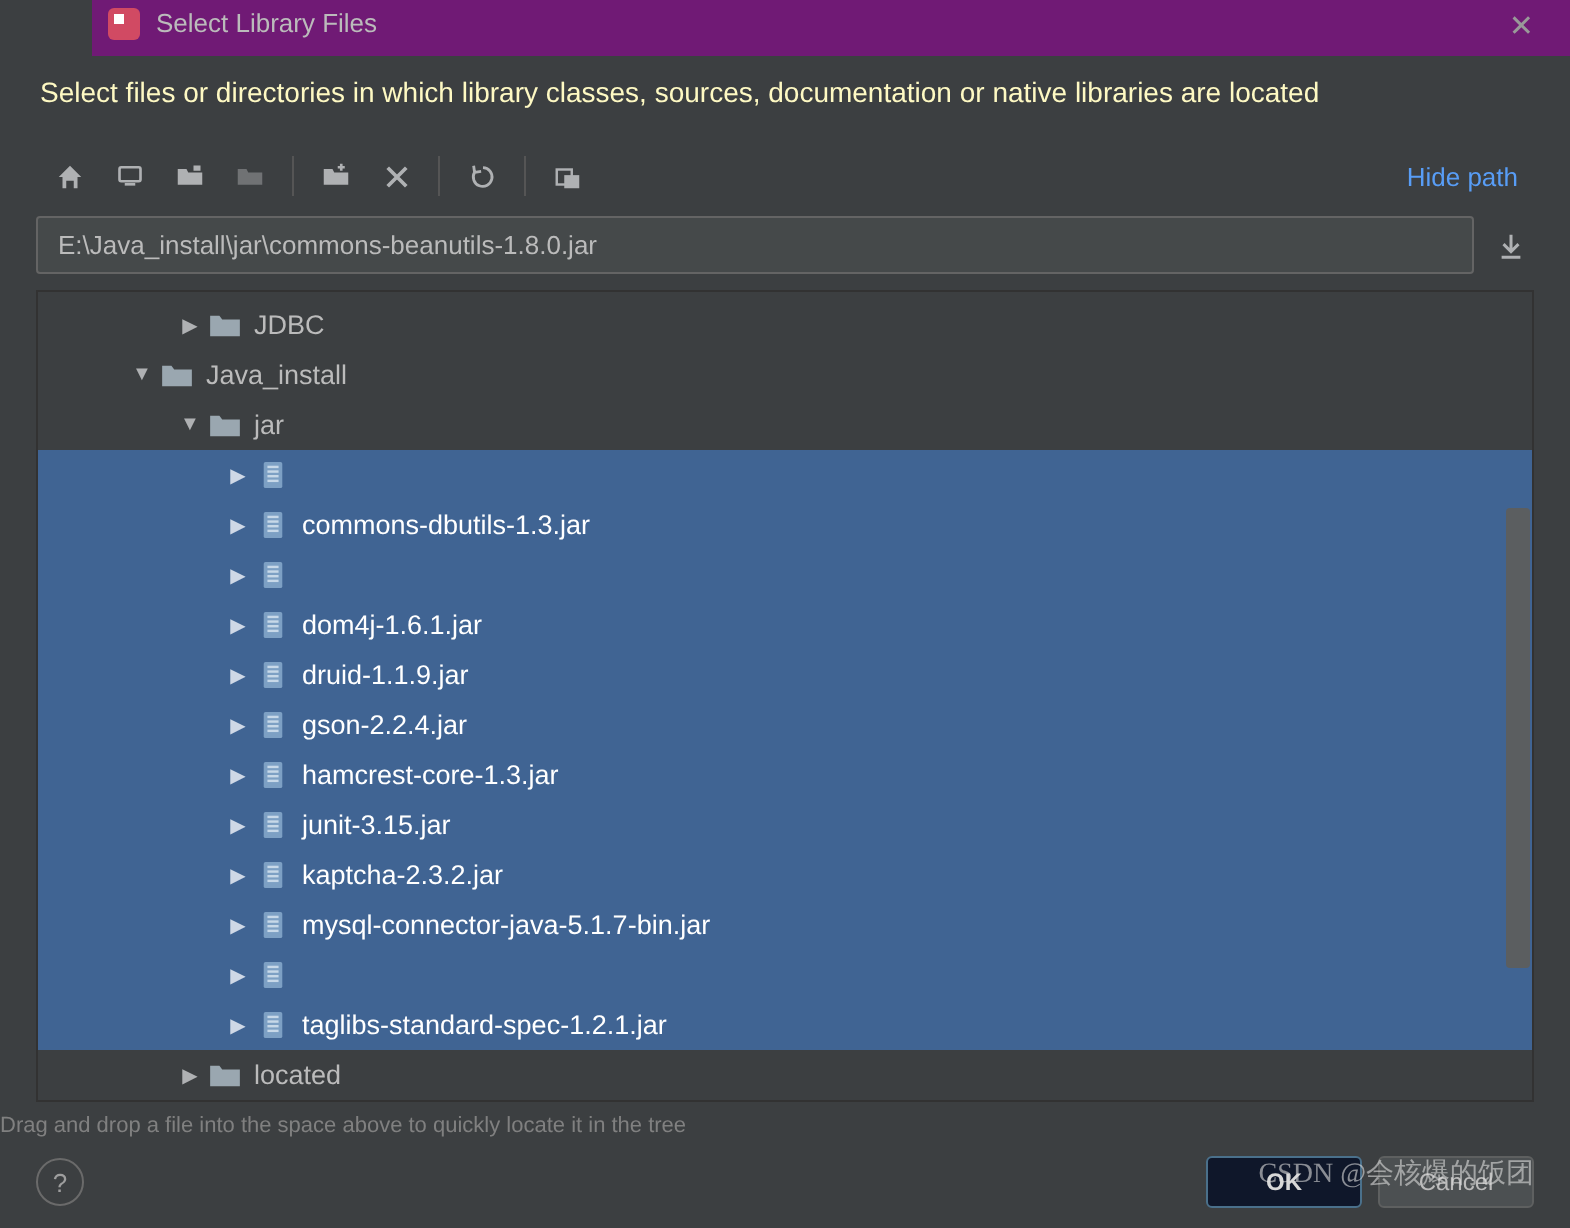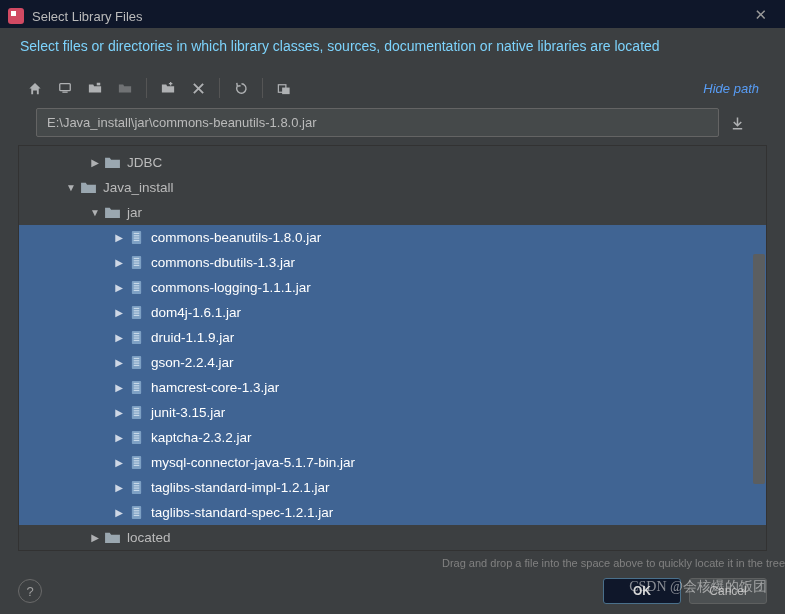--- a/index.html
+++ b/index.html
@@ -7,24 +7,25 @@
       font-family: "Segoe UI", Arial, sans-serif;
       background: #3c3f41;
       color: #bbbbbb;
       width: 785px;
       height: 614px;
       overflow: hidden;
       position: relative;
     }
     .titlebar {
       display: flex;
-      align-items: flex-end;
+      align-items: flex-start;
       padding: 4px 8px;
       height: 28px;
-      background: #0f172a;
+      background: #701a75;
+      margin-left: 46px;
     }
     .titlebar .app-icon {
       width: 16px; height: 16px;
       margin-right: 8px;
       display: inline-flex;
       align-items: center;
       justify-content: center;
     }
     .titlebar .title {
       color: #bbbbbb;
@@ -33,21 +34,21 @@
     }
     .titlebar .close {
       color: #999;
       font-size: 15px;
       cursor: pointer;
       padding: 0 10px;
     }
     .subtitle {
       padding: 10px 20px 14px 20px;
       font-size: 14px;
-      color: #7dd3fc;
+      color: #fef9c3;
     }
     .toolbar {
       display: flex;
       align-items: center;
       padding: 6px 20px;
       gap: 0;
     }
     .tb-btn {
       width: 30px;
       height: 28px;
@@ -58,32 +59,31 @@
       color: #afb1b3;
     }
     .tb-btn.disabled { opacity: 0.45; cursor: default; }
     .tb-sep {
       width: 1px; height: 20px;
       background: #555;
       margin: 0 6px;
     }
     .toolbar-right {
       margin-left: auto;
-      font-style: italic;
     }
     .link-blue {
       color: #589df6;
       font-size: 13px;
       cursor: pointer;
       padding: 4px 6px;
     }
     .path-row {
       display: flex;
       align-items: center;
-      padding: 0 36px;
+      padding: 0 18px;
       gap: 6px;
     }
     .path-input {
       flex: 1;
       background: #45494a;
       border: 1px solid #646464;
       color: #bbbbbb;
       padding: 6px 10px;
       font-size: 13px;
       font-family: inherit;
@@ -131,21 +131,21 @@
       color: #afb1b3;
     }
     .tree-row.selected .tree-arrow { color: #cfd8e6; }
     .tree-icon {
       width: 18px;
       display: inline-flex;
       justify-content: center;
       margin-right: 6px;
     }
     .hint {
-      text-align: right;
+      text-align: left;
       font-size: 11px;
       color: #808080;
       padding: 6px 0;
     }
     .footer {
       position: absolute;
       bottom: 0; left: 0; right: 0;
       display: flex;
       align-items: center;
       padding: 8px 18px 10px 18px;
@@ -319,21 +319,20 @@
         <span class="tree-arrow">▶</span>
         <span class="tree-icon">
           <svg width="13" height="15" viewBox="0 0 14 16">
             <rect x="2" y="1" width="10" height="14" rx="1" fill="#7da0c4"></rect>
             <rect x="4" y="3" width="6" height="1.3" fill="#c7d8e8"></rect>
             <rect x="4" y="5.5" width="6" height="1.3" fill="#c7d8e8"></rect>
             <rect x="4" y="8" width="6" height="1.3" fill="#c7d8e8"></rect>
             <rect x="4" y="10.5" width="6" height="1.3" fill="#c7d8e8"></rect>
           </svg>
         </span>
-        <span>commons-beanutils-1.8.0.jar</span>
       </div>
       <div class="tree-row selected">
         <span class="tree-indent" style="width: 92px;"></span>
         <span class="tree-arrow">▶</span>
         <span class="tree-icon">
           <svg width="13" height="15" viewBox="0 0 14 16">
             <rect x="2" y="1" width="10" height="14" rx="1" fill="#7da0c4"></rect>
             <rect x="4" y="3" width="6" height="1.3" fill="#c7d8e8"></rect>
             <rect x="4" y="5.5" width="6" height="1.3" fill="#c7d8e8"></rect>
             <rect x="4" y="8" width="6" height="1.3" fill="#c7d8e8"></rect>
@@ -347,21 +346,20 @@
         <span class="tree-arrow">▶</span>
         <span class="tree-icon">
           <svg width="13" height="15" viewBox="0 0 14 16">
             <rect x="2" y="1" width="10" height="14" rx="1" fill="#7da0c4"></rect>
             <rect x="4" y="3" width="6" height="1.3" fill="#c7d8e8"></rect>
             <rect x="4" y="5.5" width="6" height="1.3" fill="#c7d8e8"></rect>
             <rect x="4" y="8" width="6" height="1.3" fill="#c7d8e8"></rect>
             <rect x="4" y="10.5" width="6" height="1.3" fill="#c7d8e8"></rect>
           </svg>
         </span>
-        <span>commons-logging-1.1.1.jar</span>
       </div>
       <div class="tree-row selected">
         <span class="tree-indent" style="width: 92px;"></span>
         <span class="tree-arrow">▶</span>
         <span class="tree-icon">
           <svg width="13" height="15" viewBox="0 0 14 16">
             <rect x="2" y="1" width="10" height="14" rx="1" fill="#7da0c4"></rect>
             <rect x="4" y="3" width="6" height="1.3" fill="#c7d8e8"></rect>
             <rect x="4" y="5.5" width="6" height="1.3" fill="#c7d8e8"></rect>
             <rect x="4" y="8" width="6" height="1.3" fill="#c7d8e8"></rect>
@@ -459,21 +457,20 @@
         <span class="tree-arrow">▶</span>
         <span class="tree-icon">
           <svg width="13" height="15" viewBox="0 0 14 16">
             <rect x="2" y="1" width="10" height="14" rx="1" fill="#7da0c4"></rect>
             <rect x="4" y="3" width="6" height="1.3" fill="#c7d8e8"></rect>
             <rect x="4" y="5.5" width="6" height="1.3" fill="#c7d8e8"></rect>
             <rect x="4" y="8" width="6" height="1.3" fill="#c7d8e8"></rect>
             <rect x="4" y="10.5" width="6" height="1.3" fill="#c7d8e8"></rect>
           </svg>
         </span>
-        <span>taglibs-standard-impl-1.2.1.jar</span>
       </div>
       <div class="tree-row selected">
         <span class="tree-indent" style="width: 92px;"></span>
         <span class="tree-arrow">▶</span>
         <span class="tree-icon">
           <svg width="13" height="15" viewBox="0 0 14 16">
             <rect x="2" y="1" width="10" height="14" rx="1" fill="#7da0c4"></rect>
             <rect x="4" y="3" width="6" height="1.3" fill="#c7d8e8"></rect>
             <rect x="4" y="5.5" width="6" height="1.3" fill="#c7d8e8"></rect>
             <rect x="4" y="8" width="6" height="1.3" fill="#c7d8e8"></rect>

